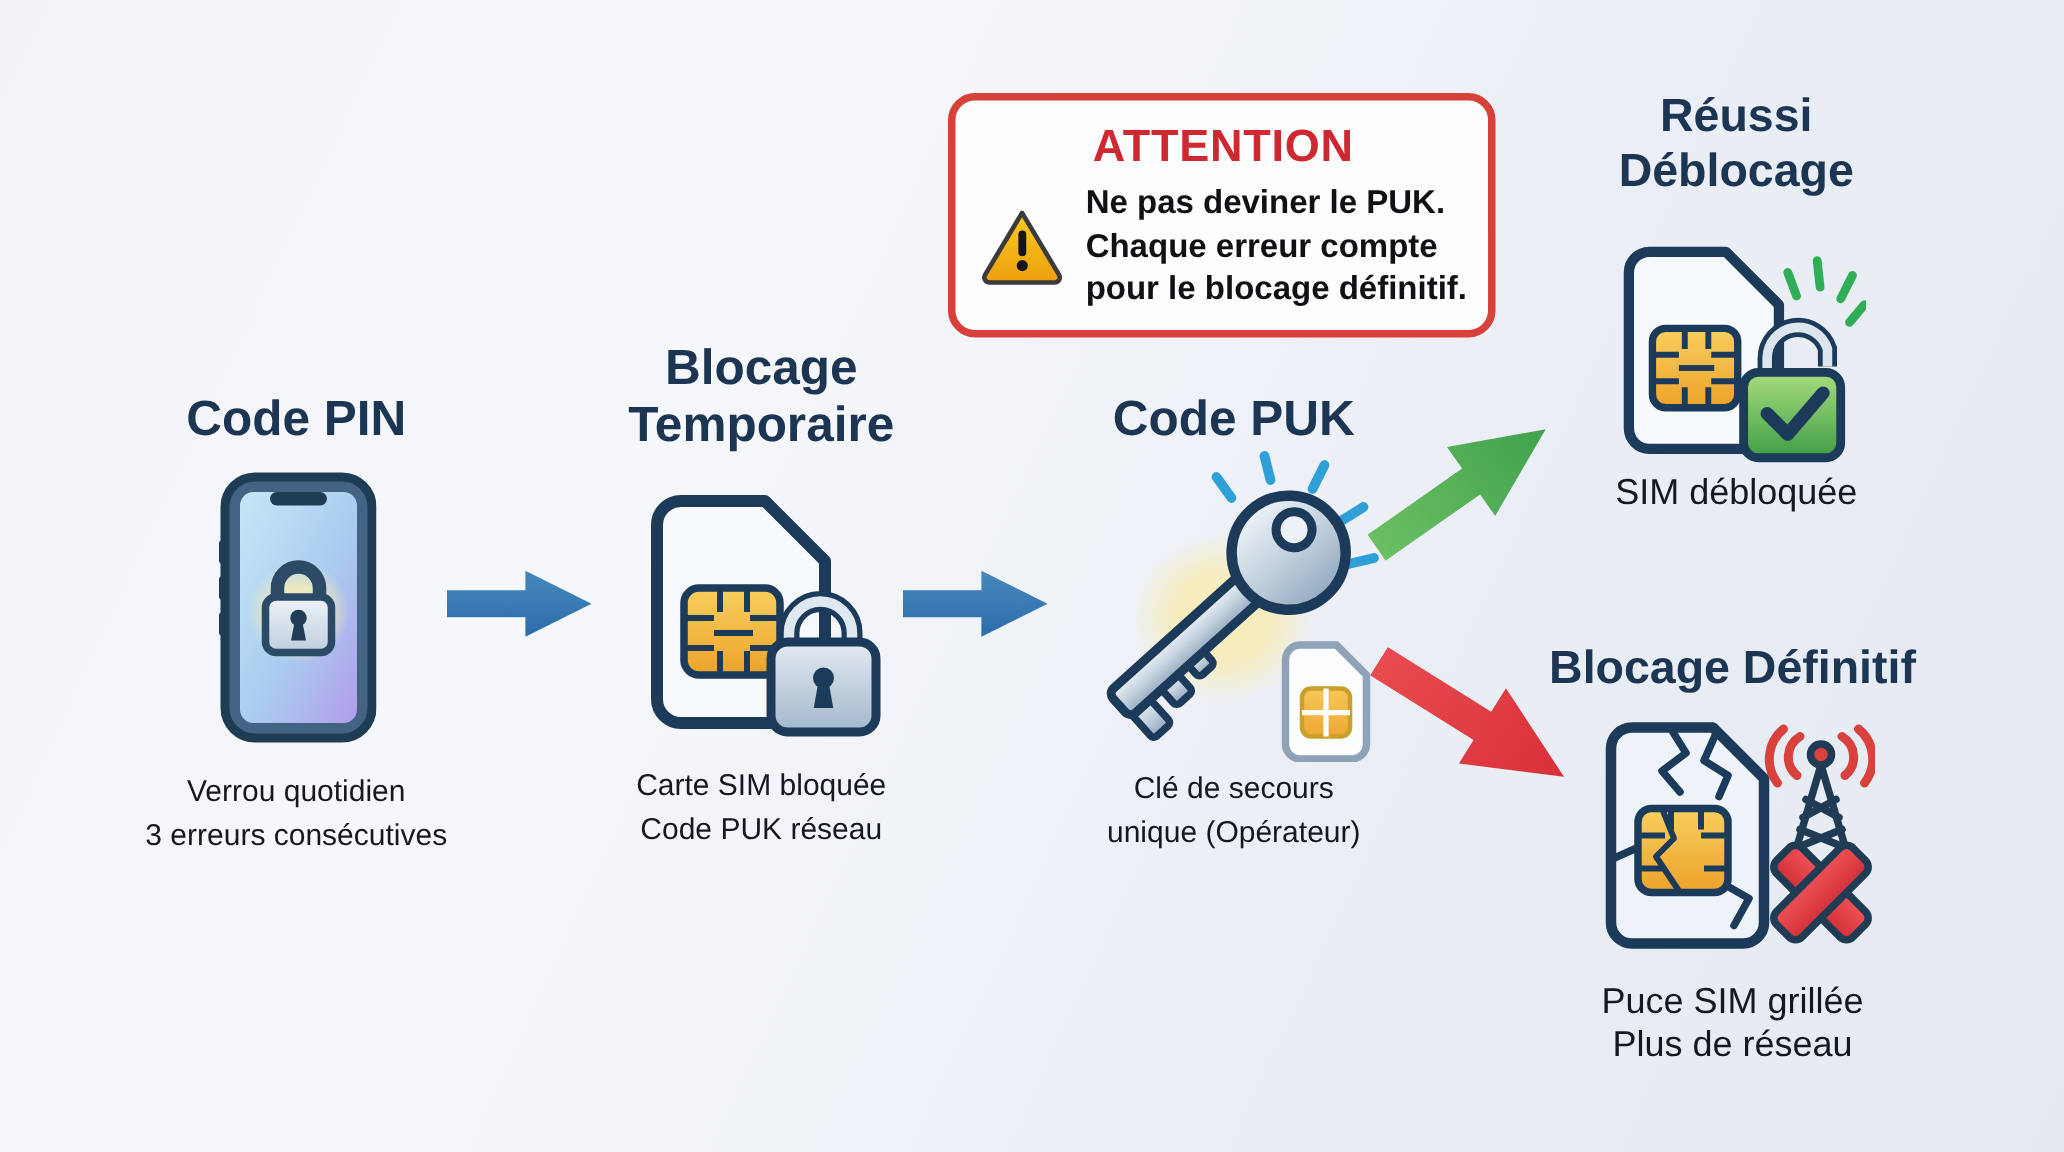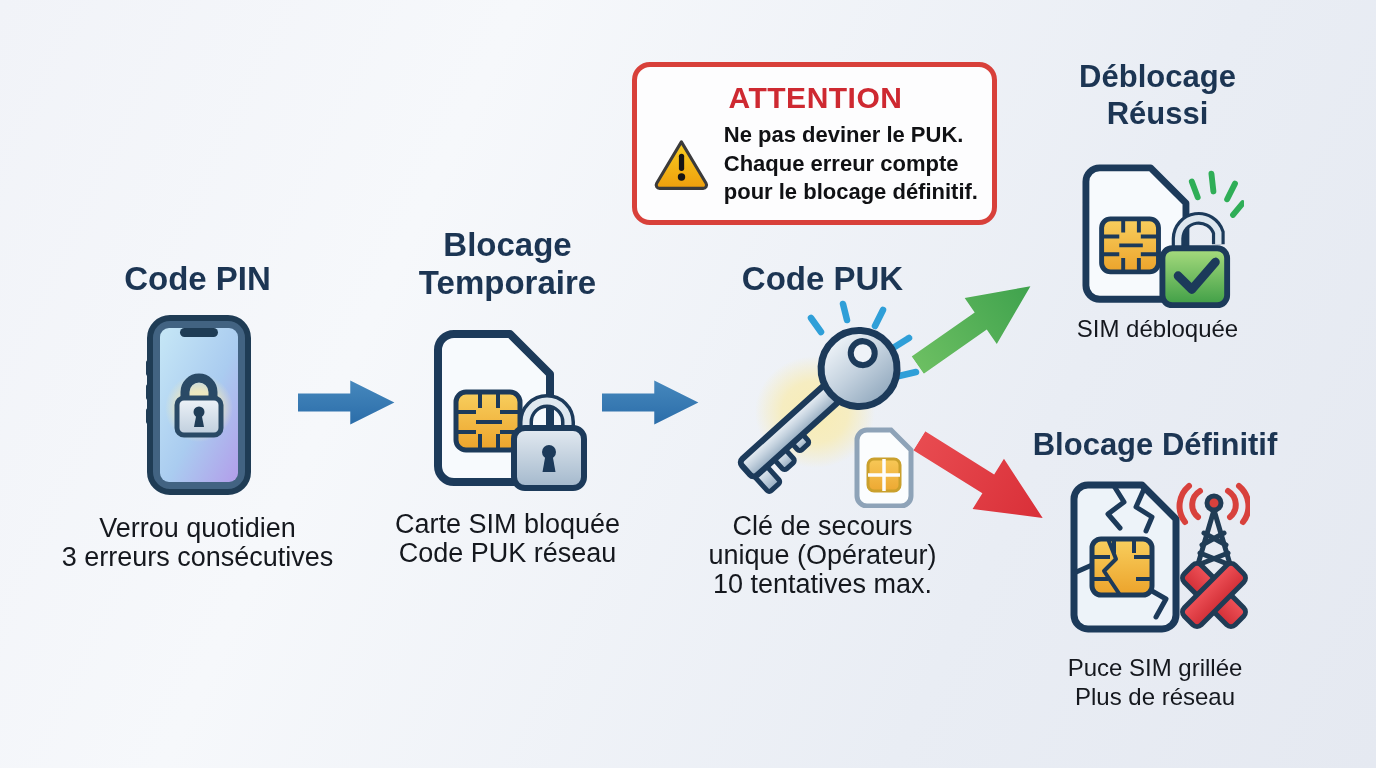--- a/index.html
+++ b/index.html
@@ -4,21 +4,21 @@
 <style>
   * { margin:0; padding:0; box-sizing:border-box; }
   html,body { width:1376px; height:768px; }
   body { font-family:"Liberation Sans", sans-serif; }
   .canvas {
     position:relative; width:1376px; height:768px; overflow:hidden;
     background:linear-gradient(115deg,#f1f3f8 0%,#f6f8fb 30%,#e9edf4 72%,#e5e9f1 100%);
   }
   .col { position:absolute; text-align:center; }
   .step-title { font-size:33px; font-weight:700; color:#1c3553; line-height:38px; }
-  .caption { font-size:27px; color:#15181e; line-height:29px; }
+  .caption { font-size:20px; color:#15181e; line-height:29px; }
   .cap-line { display:block; }
   .t-line { display:block; }
   .icon-wrap { display:flex; justify-content:center; }
 
   
   #step-pin  { left:55px;  top:260px; width:285px; }
   #step-pin  .icon-wrap { margin-top:16px; }
   #step-pin  .caption   { margin-top:18px; }
   #step-temp { left:365px; top:226px; width:285px; }
   #step-temp .icon-wrap { margin-top:26px; }
@@ -185,21 +185,20 @@
         <g transform="translate(126,126)">
           <path d="M6 14 a10 10 0 0 1 10 -10 h24 l20 20 v46 a10 10 0 0 1 -10 10 h-34 a10 10 0 0 1 -10 -10 z" fill="#fbfdfe" stroke="#8ea3b8" stroke-width="5"></path>
           <rect x="17" y="33" width="32" height="32" rx="6" fill="url(#g-chip2)" stroke="#caa02c" stroke-width="3"></rect>
           <path d="M17 49 h32 M33 33 v32" stroke="#fdfdfd" stroke-width="3.5"></path>
         </g>
       </svg>
     </div>
     <div class="caption">
       <span class="cap-line">Clé de secours</span>
       <span class="cap-line">unique (Opérateur)</span>
-      <span class="cap-line">10 tentatives max.</span>
     </div>
   </div>
 
   <div id="warning-box">
     <div id="warning-title">ATTENTION</div>
     <div id="warning-row">
       <svg width="88" height="81" viewBox="0 0 92 84">
         <defs>
             <linearGradient id="g-tri" x1="0" y1="0" x2="0" y2="1">
           <stop offset="0" stop-color="#f8cd20"></stop>
@@ -233,22 +232,22 @@
         <linearGradient id="g-red-a" x1="0" y1="0" x2="1" y2="0">
       <stop offset="0" stop-color="#e84b50"></stop>
           <stop offset="1" stop-color="#d92f38"></stop>
     </linearGradient>
       </defs>
     <polygon points="0,21 66,21 66,6 118,30 66,54 66,39 0,39" fill="url(#g-red-a)"></polygon>
   </svg>
 
   <div class="col" id="outcome-ok">
     <div class="step-title">
+      <span class="t-line">Réussi</span>
       <span class="t-line">Déblocage</span>
-      <span class="t-line">Réussi</span>
     </div>
     <div class="icon-wrap">
       <svg width="172" height="152" viewBox="0 0 175 155">
         <defs>
             <linearGradient id="g-greenlock" x1="0" y1="0" x2="0" y2="1">
           <stop offset="0" stop-color="#a8dc7e"></stop>
               <stop offset="1" stop-color="#3f9e46"></stop>
         </linearGradient>
           </defs>
         <path d="M14 20 a14 14 0 0 1 14 -14 h52 l36 36 v84 a14 14 0 0 1 -14 14 h-74 a14 14 0 0 1 -14 -14 z" fill="#f7fafd" stroke="#1c3a5a" stroke-width="7" stroke-linejoin="round"></path>

